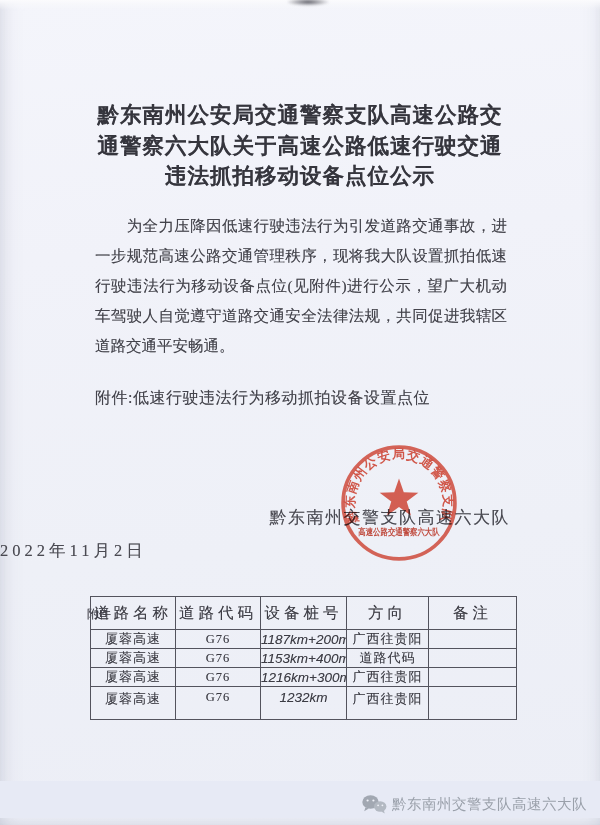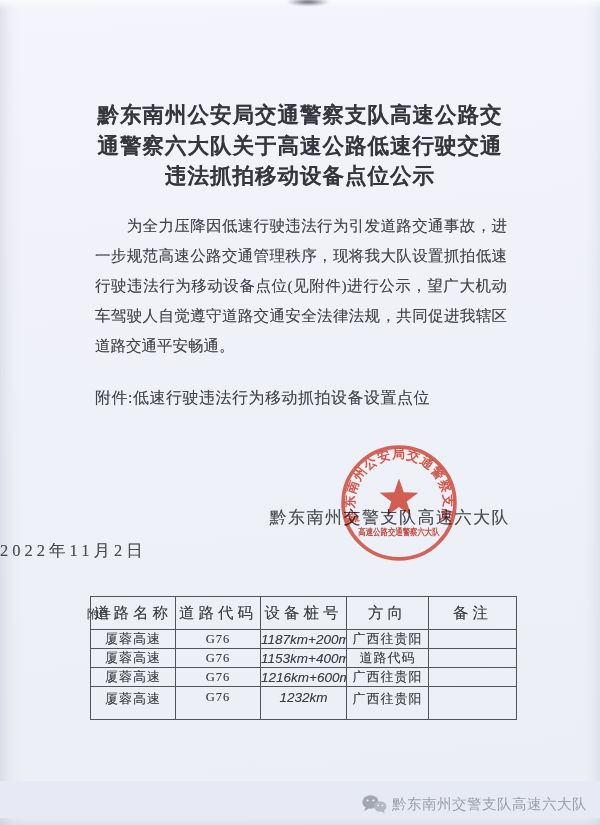--- a/index.html
+++ b/index.html
@@ -157,21 +157,21 @@
         <tr>
         <td class="c0">厦蓉高速</td>
         <td class="c1">G76</td>
         <td class="c2">1153km+400m</td>
         <td class="c3">道路代码</td>
         <td class="c4"></td>
       </tr>
         <tr>
         <td class="c0">厦蓉高速</td>
         <td class="c1">G76</td>
-        <td class="c2">1216km+600m</td>
+        <td class="c2">1216km+300m</td>
         <td class="c3">广西往贵阳</td>
         <td class="c4"></td>
       </tr>
         <tr>
         <td class="c0">厦蓉高速</td>
         <td class="c1">G76</td>
         <td class="c2">1232km</td>
         <td class="c3">广西往贵阳</td>
         <td class="c4"></td>
       </tr>

